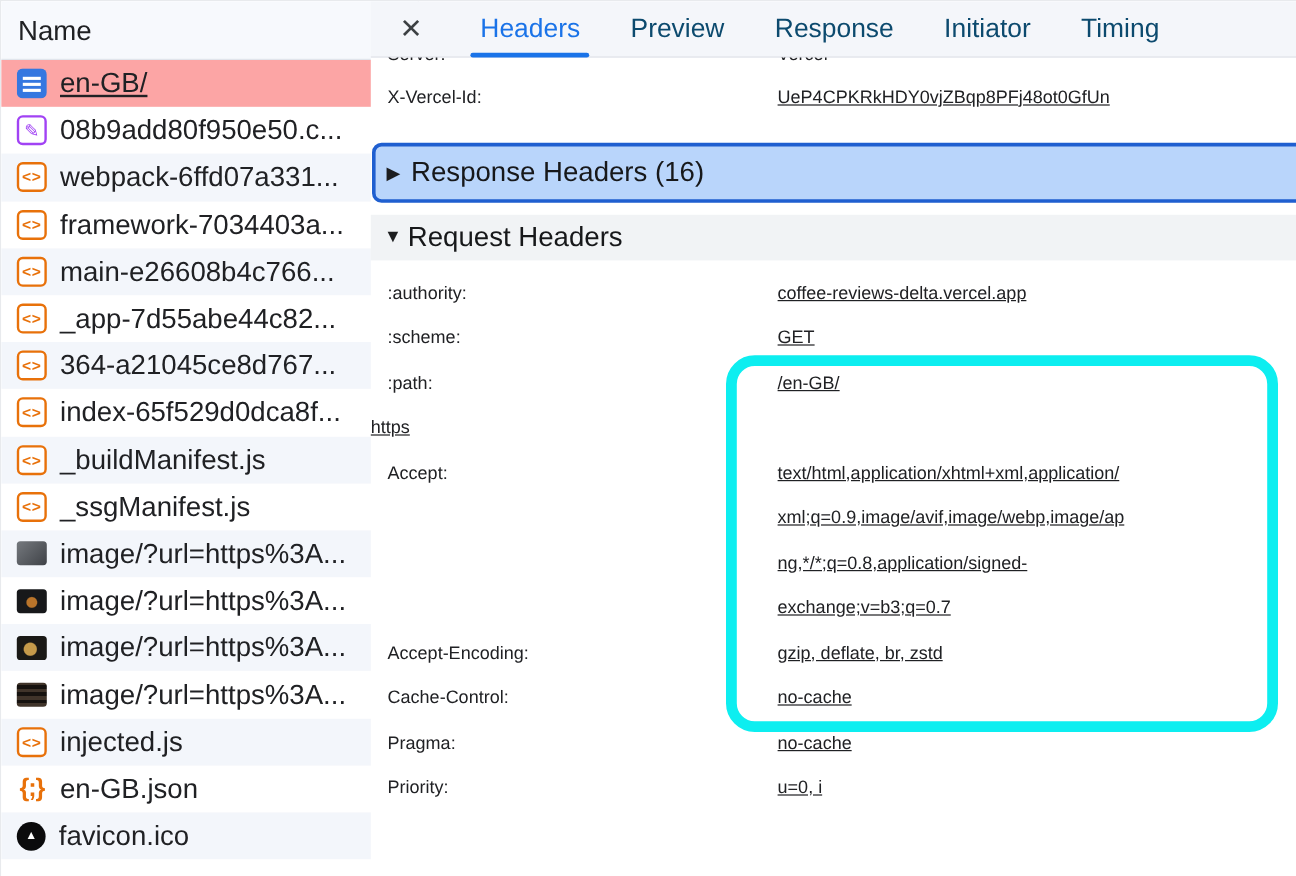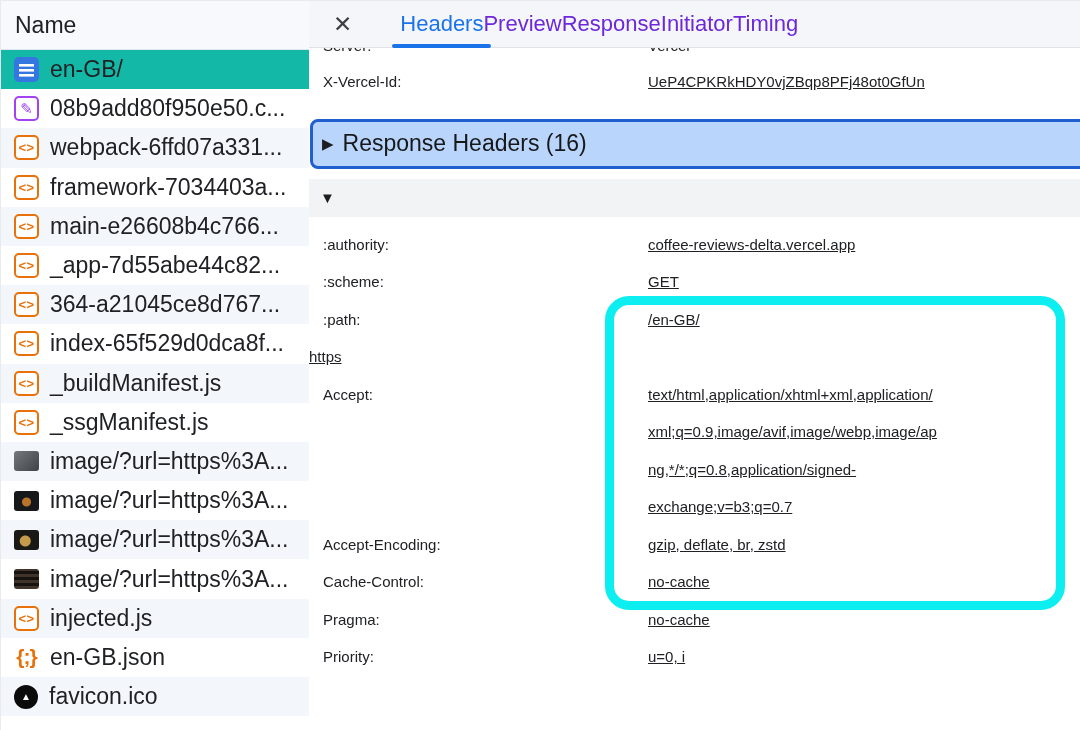--- a/index.html
+++ b/index.html
@@ -13,42 +13,42 @@
   .sidebar { position:absolute; left:0; top:0; width:348px; height:730px; background:#fff; border-right:1px solid #ccd1d9; }
   .sidebar-header {
     height:49px; background:#f7f9fd; border-bottom:1px solid #e1e5ec;
     display:flex; align-items:center; padding-left:14px; font-size:23px; color:#202124;
   }
   .side-row {
     height:39.2px; display:flex; align-items:center; gap:11px; padding-left:13px;
     font-size:23px; color:#202124; white-space:nowrap; overflow:hidden; cursor:default;
   }
   .side-row:nth-child(odd) { background:#f3f6fb; }
-  .side-row.selected { background:#14b8a6; }
+  .side-row.selected { background:#fca5a5;text-decoration:underline; }
   .ficon { width:25px; height:25px; flex:0 0 25px; display:flex; align-items:center; justify-content:center; border-radius:5px; font-weight:700; }
   .ic-doc { background:#3577e0;
     background-image:linear-gradient(#fff,#fff),linear-gradient(#fff,#fff),linear-gradient(#fff,#fff);
     background-size:15px 2.6px; background-position:5px 7px,5px 12px,5px 17px; background-repeat:no-repeat; }
   .ic-js  { border:2.5px solid #e8710a; color:#e8710a; background:#fff; font-size:13px; letter-spacing:0.5px; }
   .ic-css { border:2.5px solid #a142f4; color:#a142f4; background:#fff; font-size:15px; font-weight:400; }
   .ic-json{ color:#e8710a; font-size:21px; font-weight:600; letter-spacing:-1px; border-radius:0; }
   .ic-fav { background:#0b0b0c; border-radius:50%; width:24px; height:24px; flex-basis:24px; color:#fff; font-size:10px; font-weight:400; }
   .ic-t1,.ic-t2,.ic-t3,.ic-t4 { width:25px; height:20px; flex-basis:25px; border-radius:3px; }
   .ic-t1 { background:linear-gradient(135deg,#75797e,#3f4247); }
   .ic-t2 { background:radial-gradient(circle at 50% 55%, #b9742a 0 4px, #17181a 5px); }
   .ic-t3 { background:radial-gradient(circle at 45% 55%, #c59a4a 0 5px, #1a1916 6px); }
   .ic-t4 { background:repeating-linear-gradient(0deg,#40342a 0 3px,#16120f 3px 6px); }
   
   .main { position:absolute; left:308px; top:0; width:772px; height:730px; background:#fff; }
   .tabbar {
     height:47px; background:#f4f6fa; border-bottom:1px solid #dfe2e8;
     display:flex; align-items:center; gap:42px; padding-left:24px; font-size:22px;
   }
   .close-btn { color:#3c4043; font-size:23px; cursor:pointer; margin-right:6px; }
-  .tab { position:relative; height:47px; display:flex; align-items:center; color:#6d28d9; cursor:pointer; }
+  .tab { position:relative; height:47px; display:flex; align-items:center; color:#0c4a6e; cursor:pointer; }
   .tab.active { color:#1a73e8; }
   .tab.active::after { content:""; position:absolute; left:-8px; right:-8px; bottom:0; height:4px; background:#1a73e8; border-radius:2px; }
   
   .kv-row { display:flex; font-size:15px; line-height:37.5px; }
   .kv-name { width:339px; flex:0 0 339px; padding-left:14px; color:#202124; white-space:nowrap; }
   .kv-value { color:#202124; }
   .kv-value div { white-space:nowrap;text-decoration:underline; }
   .clip-row { height:15px; overflow:hidden; position:relative; }
   .clip-row .kv-row { position:absolute; top:-21px; left:0; right:0; }
   .resp-band {
@@ -145,21 +145,21 @@
         <div class="side-row">
           <span class="ficon ic-fav">▲</span>
           <span>favicon.ico</span>
         </div>
       </div>
   </div>
 
   <div class="main">
     <div class="tabbar">
       <span class="close-btn">✕</span>
-      <span id="tabs-holder" style="display:flex;height:47px;">
+      <span id="tabs-holder" style="display:flex;gap:42px;height:47px;">
           <span class="tab active">Headers</span>
           <span class="tab">Preview</span>
           <span class="tab">Response</span>
           <span class="tab">Initiator</span>
           <span class="tab">Timing</span>
         </span>
     </div>
 
     <div class="clip-row">
       <div class="kv-row">
@@ -177,20 +177,21 @@
         </div>
       </div>
 
     <div class="resp-band">
       <span class="tri">▶</span>
       <span>Response Headers (16)</span>
     </div>
 
     <div class="req-band">
       <span class="tri">▼</span>
+      <span>Request Headers</span>
     </div>
 
     <div id="kv-rows">
         <div class="kv-row">
           <div class="kv-name">:authority:</div>
           <div class="kv-value">
             <div>coffee-reviews-delta.vercel.app</div>
           </div>
         </div>
         <div class="kv-row">

